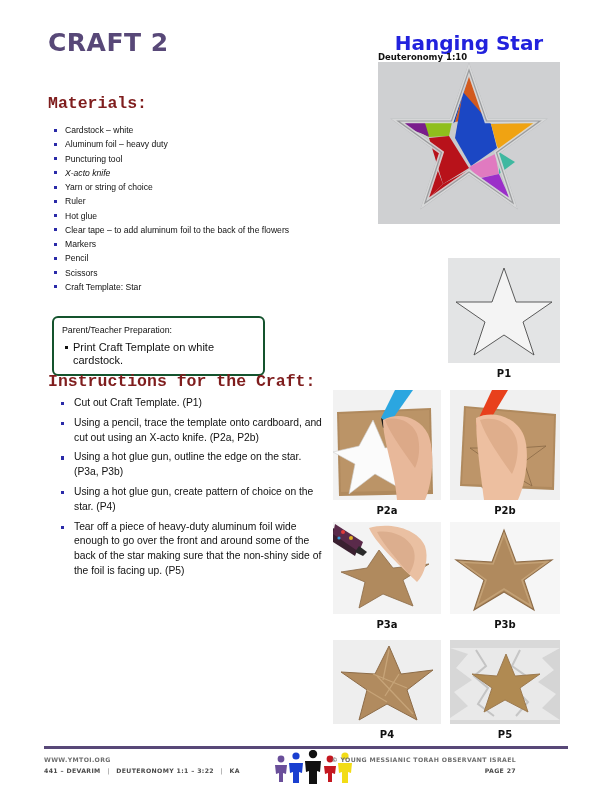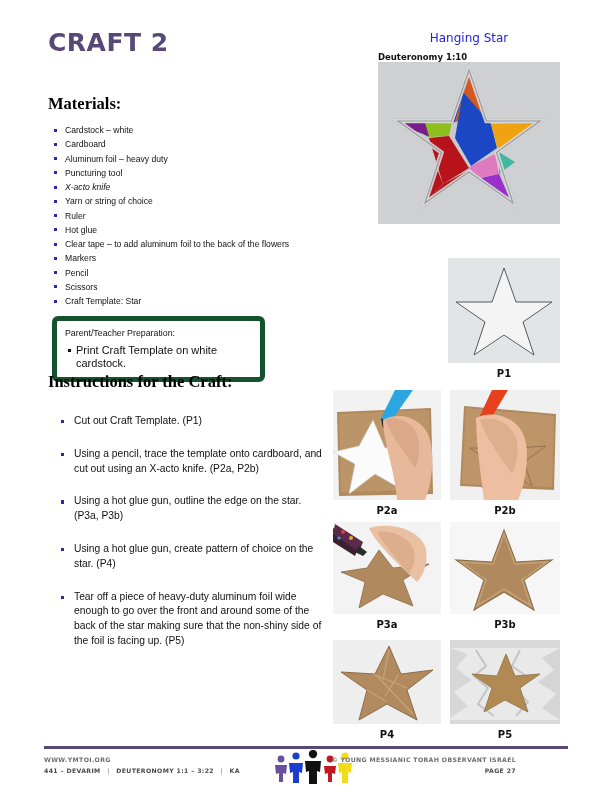--- a/index.html
+++ b/index.html
@@ -32,44 +32,44 @@
     letter-spacing: 0.5px;
     color: #584878;
     font-family: "DejaVu Sans", sans-serif;
   }
   .lesson-title {
     position: absolute;
     left: 378px;
     top: 31px;
     width: 182px;
     text-align: center;
-    font-size: 12px;
-    font-weight: normal;
+    font-size: 20px;
+    font-weight: bold;
     color: #2222dd;
     font-family: "DejaVu Sans", sans-serif;
   }
   .lesson-ref {
     position: absolute;
     left: 378px;
     top: 52px;
     width: 182px;
     text-align: left;
     font-size: 8.5px;
     font-weight: bold;
     color: #111111;
     font-family: "DejaVu Sans", sans-serif;
   }
 
   
   .section-heading {
     position: absolute;
     font-size: 16.5px;
     font-weight: bold;
-    color: #000000;
-    font-family: Liberation Serif, serif;
+    color: #7f1d1d;
+    font-family: Liberation Mono, monospace;
   }
   #materials-heading { left: 48px; top: 94px; }
   #instructions-heading { left: 48px; top: 372px; }
 
   
   ul.plain {
     list-style: none;
     margin: 0;
     padding: 0;
   }
@@ -100,38 +100,37 @@
     position: absolute;
     left: 56px;
     top: 396px;
     width: 272px;
   }
   #instructions-list > li {
     padding-left: 18px;
     font-size: 10.3px;
     line-height: 14.8px;
     margin-bottom: 5px;
-    margin-top: 18px;
   }
   #instructions-list > li::before {
     left: 5px;
     top: 6px;
     width: 3.2px;
     height: 3.2px;
   }
   .ital { font-style: italic; }
 
   
   .prep-box {
     position: absolute;
     left: 52px;
     top: 316px;
     width: 213px;
     padding: 6px 8px 7px 8px;
-    border: 5px solid #14532d;
+    border: 2px solid #14532d;
     border-radius: 6px;
     box-sizing: border-box;
   }
   .prep-title {
     font-size: 8.8px;
     line-height: 13px;
     color: #111111;
   }
   .prep-item {
     position: relative;
@@ -230,21 +229,20 @@
 
 <div class="page">
 
   <div class="craft-title">CRAFT 2</div>
   <div class="lesson-title">Hanging Star</div>
   <div class="lesson-ref">Deuteronomy 1:10</div>
 
   <div class="section-heading" id="materials-heading">Materials:</div>
   <ul class="plain" id="materials-list">
     <li><span>Cardstock – white</span></li>
-    <li><span>Cardboard</span></li>
     <li><span>Aluminum foil – heavy duty</span></li>
     <li><span>Puncturing tool</span></li>
     <li><span class="ital">X-acto knife</span></li>
     <li><span>Yarn or string of choice</span></li>
     <li><span>Ruler</span></li>
     <li><span>Hot glue</span></li>
     <li><span>Clear tape – to add aluminum foil to the back of the flowers</span></li>
     <li><span>Markers</span></li>
     <li><span>Pencil</span></li>
     <li><span>Scissors</span></li>

